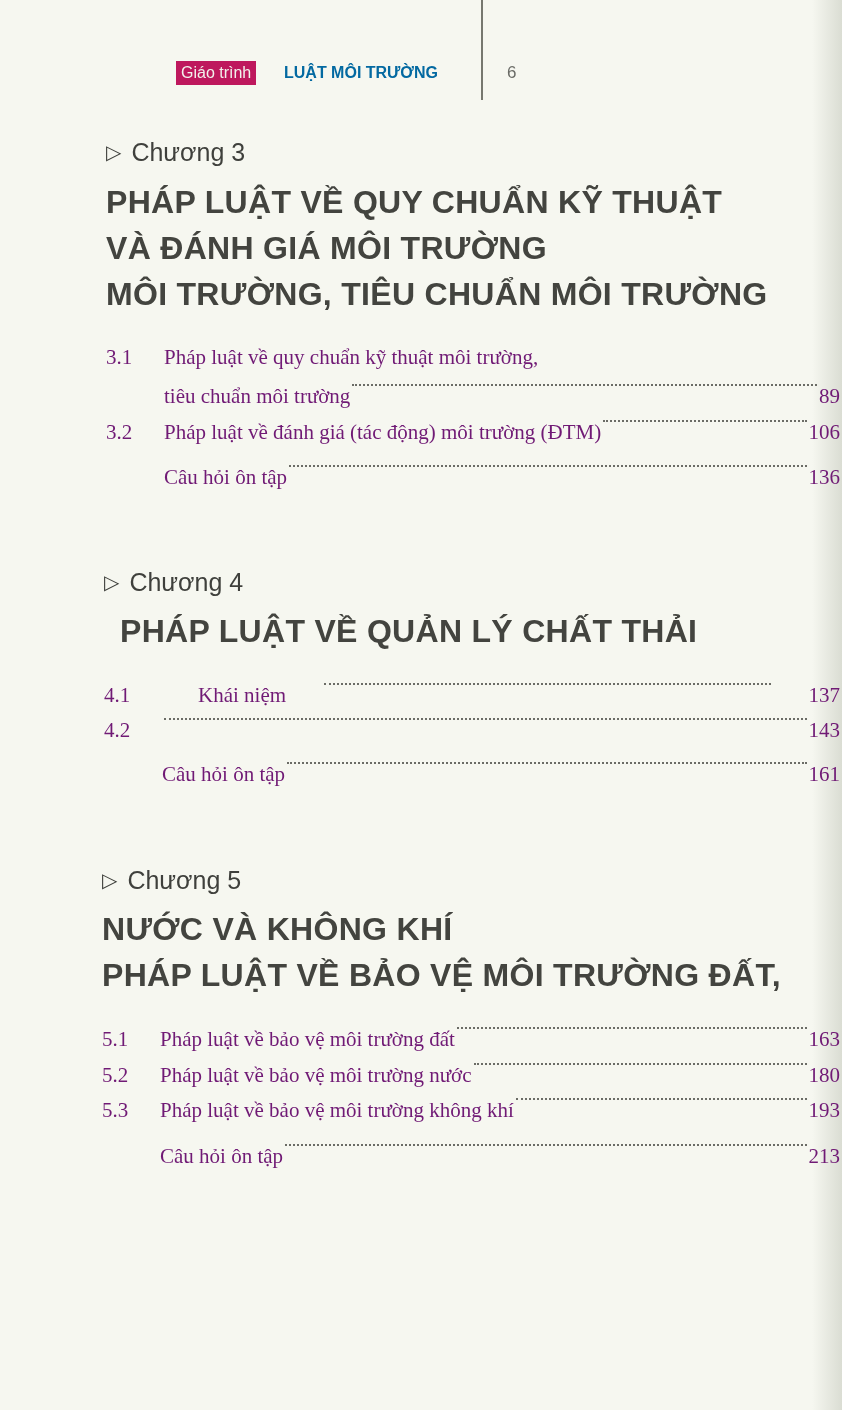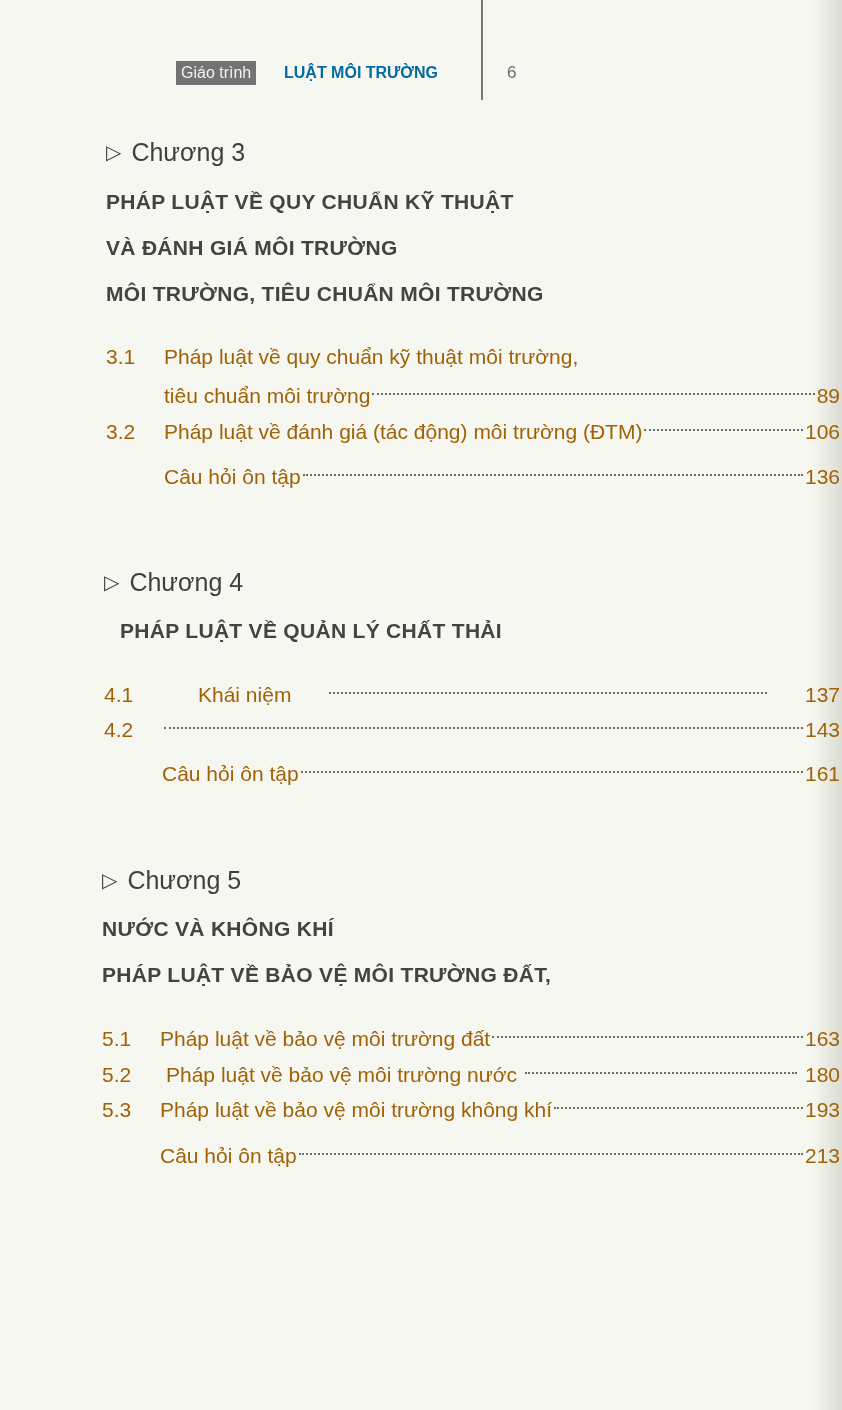--- a/index.html
+++ b/index.html
@@ -9,47 +9,47 @@
       font-family: "DejaVu Sans", "Liberation Sans", sans-serif;
       color: #3c3d39;
     }
     .page-shade {
       position: absolute; top: 0; right: 0; width: 30px; height: 1410px;
       background: linear-gradient(to right, rgba(246,247,240,0) 0%, rgba(215,218,208,0.9) 100%);
     }
     .header { position: absolute; left: 0; top: 0; width: 842px; height: 110px; }
     .hdr-tag {
       position: absolute; left: 176px; top: 61px; height: 24px; line-height: 24px;
-      padding: 0 5px; background: #737373; color: #f2f2ec;
+      padding: 0 5px; background: #be185d; color: #f2f2ec;
       font-size: 16px; font-family: "Liberation Sans", sans-serif;
     }
     .hdr-title {
       position: absolute; left: 284px; top: 61px; line-height: 24px;
       font-size: 16px; font-weight: bold; color: #0369a1;
       font-family: Liberation Sans, sans-serif;
     }
     .hdr-rule { position: absolute; left: 481px; top: 0; width: 2px; height: 100px; background: #77786f; }
     .hdr-page {
       position: absolute; left: 507px; top: 61px; line-height: 24px;
       font-size: 17px; color: #6a6b66; font-family: "Liberation Sans", sans-serif;
     }
     .chapter { position: absolute; left: 0; width: 842px; }
     .ch-label {
       position: absolute; font-size: 25px; color: #3f403c;
       font-family: "Liberation Sans", sans-serif; white-space: nowrap;
     }
     .ch-label .tri { display: inline-block; margin-right: 10px; font-size: 20px; vertical-align: 2px; }
     .ch-title {
-      position: absolute; font-size: 21px; font-weight: bold; color: #43443f;
+      position: absolute; font-size: 32px; font-weight: bold; color: #43443f;
       font-family: "Liberation Sans", sans-serif; line-height: 46px; white-space: nowrap;
       letter-spacing: 0.3px;
     }
     .entry {
-      position: absolute; display: flex; align-items: center; font-size: 21px;
-      color: #a16207; font-family: Liberation Sans, sans-serif; white-space: nowrap;
+      position: absolute; display: flex; align-items: flex-start; font-size: 21px;
+      color: #701a75; font-family: Liberation Serif, serif; white-space: nowrap;
     }
     .entry .num { width: 58px; flex: none; }
     .entry .text { flex: none; }
     .entry .dots {
       flex: 1; border-bottom: 2px dotted #6b6c66; margin: 0 2px 4px 2px; min-width: 10px;
     }
     .entry .pg { flex: none; }
   </style>
 </head>
 <body>
@@ -129,21 +129,21 @@
   <div class="ch-title" style="left:102px; top:906px;">
     <div>NƯỚC VÀ KHÔNG KHÍ</div>
     <div>PHÁP LUẬT VỀ BẢO VỆ MÔI TRƯỜNG ĐẤT,</div>
   </div>
   <div class="entry" style="left:102px; top:1027px; width:738px;">
     <span class="num">5.1</span>
     <span class="text">Pháp luật về bảo vệ môi trường đất</span>
     <span class="dots"></span>
     <span class="pg">163</span>
   </div>
-  <div class="entry" style="left:102px; top:1063px; width:738px;gap:6px;">
+  <div class="entry" style="left:102px; top:1063px; width:738px;">
     <span class="num">5.2</span>
     <span class="text">Pháp luật về bảo vệ môi trường nước</span>
     <span class="dots"></span>
     <span class="pg">180</span>
   </div>
   <div class="entry" style="left:102px; top:1098px; width:738px;">
     <span class="num">5.3</span>
     <span class="text">Pháp luật về bảo vệ môi trường không khí</span>
     <span class="dots"></span>
     <span class="pg">193</span>

